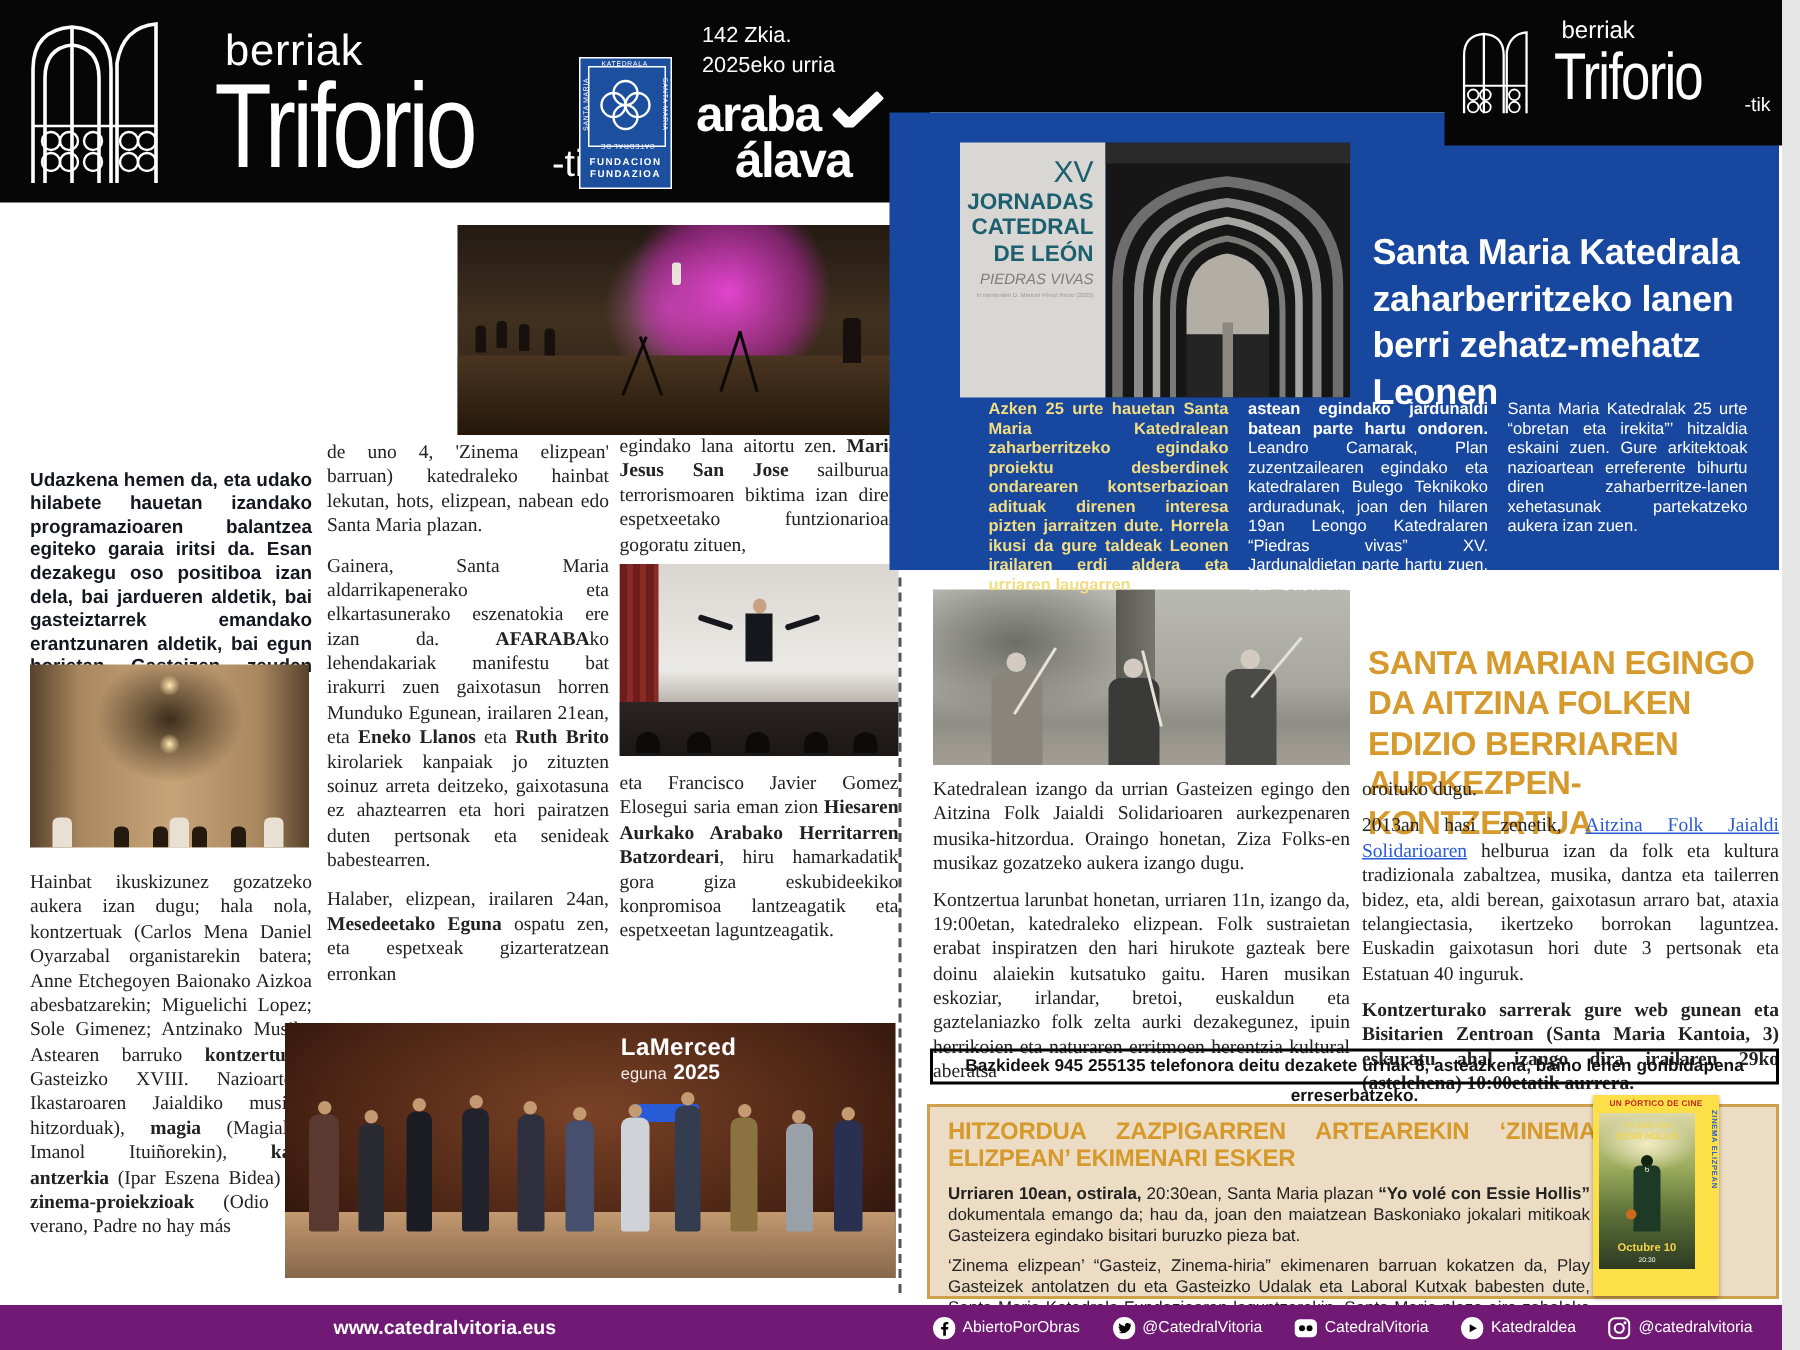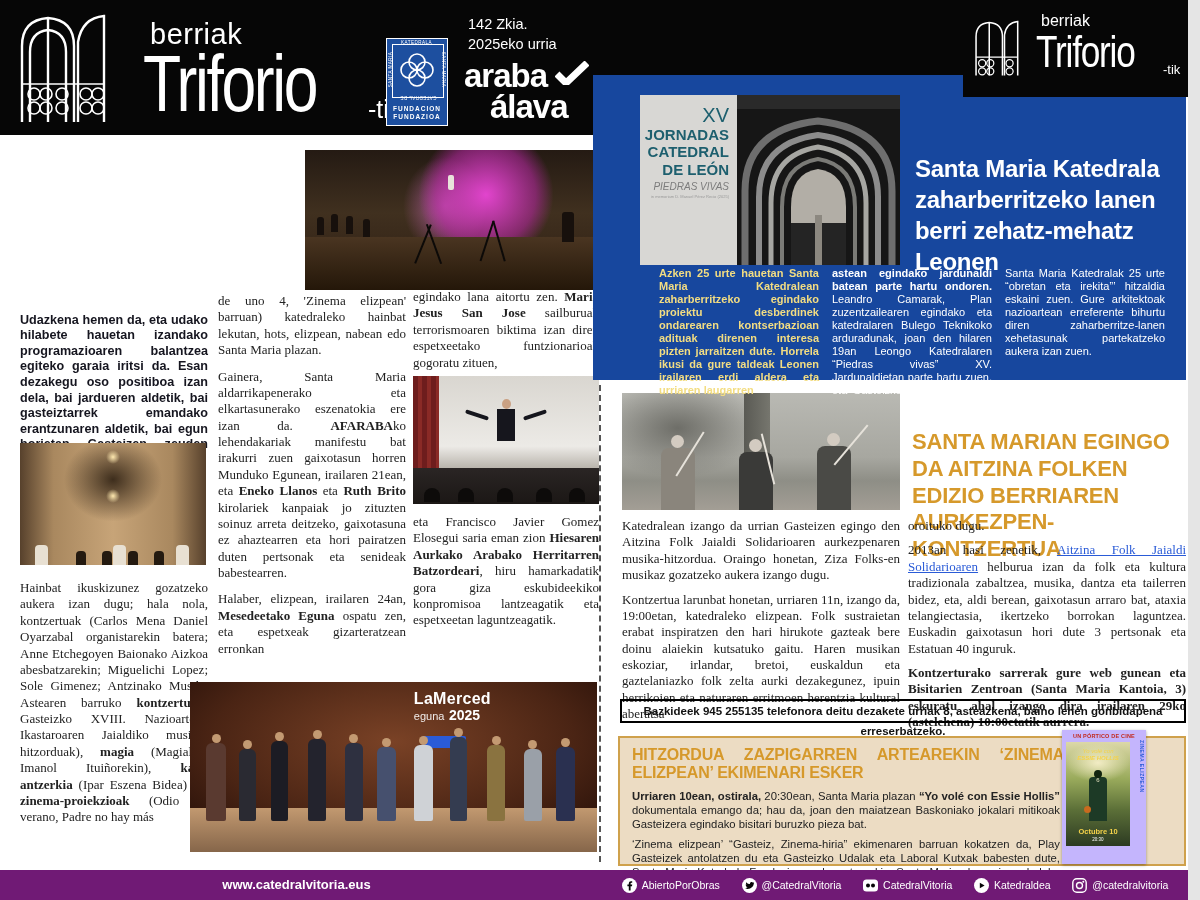--- a/index.html
+++ b/index.html
@@ -111,21 +111,21 @@
   .folk-col1 p,.folk-col2 p{margin:0 0 8px 0;}
 
   
   .notice{left:620px;top:699px;width:566px;height:24px;border:2px solid #000;box-sizing:border-box;
      text-align:center;font-weight:bold;font-size:11.5px;line-height:20px;color:#111;}
   .cinema{left:618px;top:736px;width:568px;height:130px;background:#ecdcc3;border:2px solid #cfa14c;
      box-sizing:border-box;padding:8px 12px;}
   .cinema-heading{width:432px;color:#d6992b;font-weight:bold;font-size:16px;line-height:1.15;
      text-align:justify;letter-spacing:-.2px;}
   .cinema p{width:428px;font-size:11.3px;line-height:1.25;text-align:justify;margin:6px 0 0 0;color:#222;}
-  .mini-poster{position:absolute;right:38px;top:-8px;width:84px;height:134px;background:#c4b5fd;
+  .mini-poster{position:absolute;right:38px;top:-8px;width:84px;height:134px;background:#fde047;
      box-shadow:0 1px 3px rgba(0,0,0,.35);padding:3px;box-sizing:border-box;}
   .mp-head{color:#c22a1e;font-weight:bold;font-size:5.5px;text-align:center;letter-spacing:.2px;}
   .mp-art{position:absolute;left:4px;top:12px;width:64px;height:104px;background:
      radial-gradient(40px 24px at 50% 20%,#f2ecc4,rgba(0,0,0,0) 80%),
      linear-gradient(180deg,#dcd8a8 0%,#9aab5c 35%,#5c7038 65%,#2c3a22 100%);overflow:hidden;}
   .mp-script{color:#f4d24a;font-style:italic;font-size:6px;text-align:center;line-height:1.1;margin-top:6px;}
   .mp-player{position:absolute;left:50%;top:34%;width:18px;height:44px;margin-left:-9px;background:#1d3a26;
      border-radius:4px 4px 0 0;color:#e8e4c0;font-size:6px;text-align:center;}
   .mp-player:before{content:"";position:absolute;left:50%;top:-7px;width:8px;height:8px;margin-left:-4px;
      border-radius:50%;background:#12240f;}

